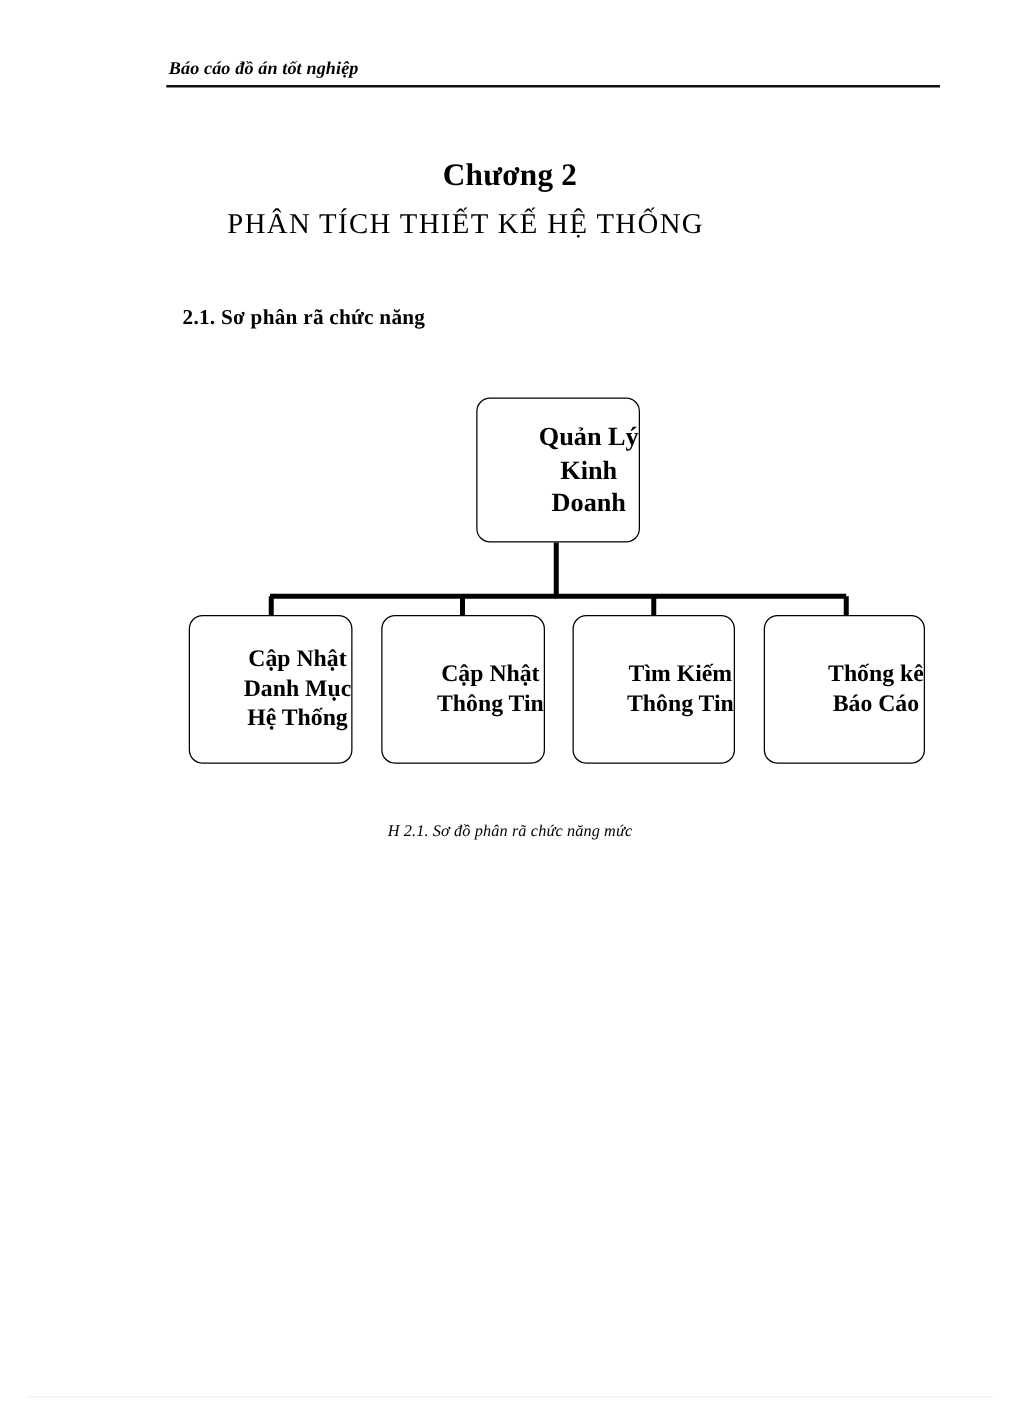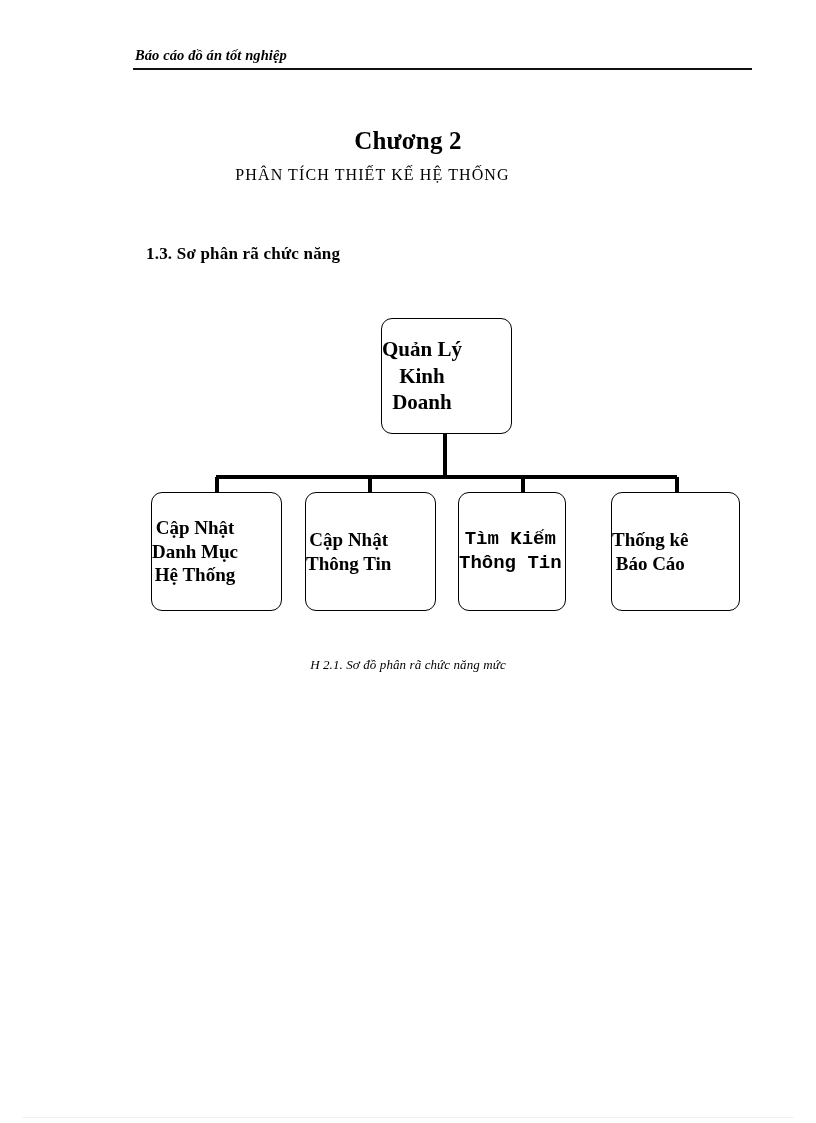--- a/index.html
+++ b/index.html
@@ -51,21 +51,21 @@
     font-weight: bold;
     font-size: 25px;
     letter-spacing: 0.2px;
   }
   #chapter-title {
     position: absolute;
     left: 0;
     top: 166px;
     width: 745px;
     text-align: center;
-    font-size: 16px;
+    font-size: 23px;
     letter-spacing: 1.1px;
   }
 
   
   #section-heading {
     position: absolute;
     left: 146px;
     top: 244px;
     font-weight: bold;
     font-size: 17px;
@@ -81,40 +81,40 @@
     height: 330px;
   }
   .node {
     position: absolute;
     box-sizing: border-box;
     border: 1.6px solid #000000;
     border-radius: 11px;
     background: #ffffff;
     display: flex;
     align-items: center;
-    justify-content: flex-start;
+    justify-content: flex-end;
     text-align: center;
     font-weight: bold;
     line-height: 1.26;
   }
   #node-root {
     left: 381px;
     top: 18px;
     width: 131px;
     height: 116px;
     font-size: 21px;
   }
   .node-child {
     top: 192px;
     height: 119px;
     font-size: 19px;
   }
   #node-child-0 { left: 151px; width: 131px; }
   #node-child-1 { left: 305px; width: 131px; }
-  #node-child-2 { left: 458px; width: 108px; font-family: Liberation Mono, monospace; }
+  #node-child-2 { left: 458px; width: 130px; }
   #node-child-3 { left: 611px; width: 129px; }
 
   .connector {
     position: absolute;
     background: #000000;
   }
   
   #stem-root {
     left: 443px;
     top: 134px;
@@ -203,21 +203,21 @@
 <div id="page">
 
   <div id="header-block">
     <div id="header-text">Báo cáo đồ án tốt nghiệp</div>
     <div id="header-rule"></div>
   </div>
 
   <div id="chapter-label">Chương 2</div>
   <div id="chapter-title">PHÂN TÍCH THIẾT KẾ HỆ THỐNG</div>
 
-  <div id="section-heading">1.3. Sơ phân rã chức năng</div>
+  <div id="section-heading">2.1. Sơ phân rã chức năng</div>
 
   <div id="diagram">
 
     <div class="node" id="node-root">
       <span>Quản Lý<br>Kinh<br>Doanh</span>
     </div>
 
     <div class="connector" id="stem-root"></div>
     <div class="connector" id="bus"></div>
 

